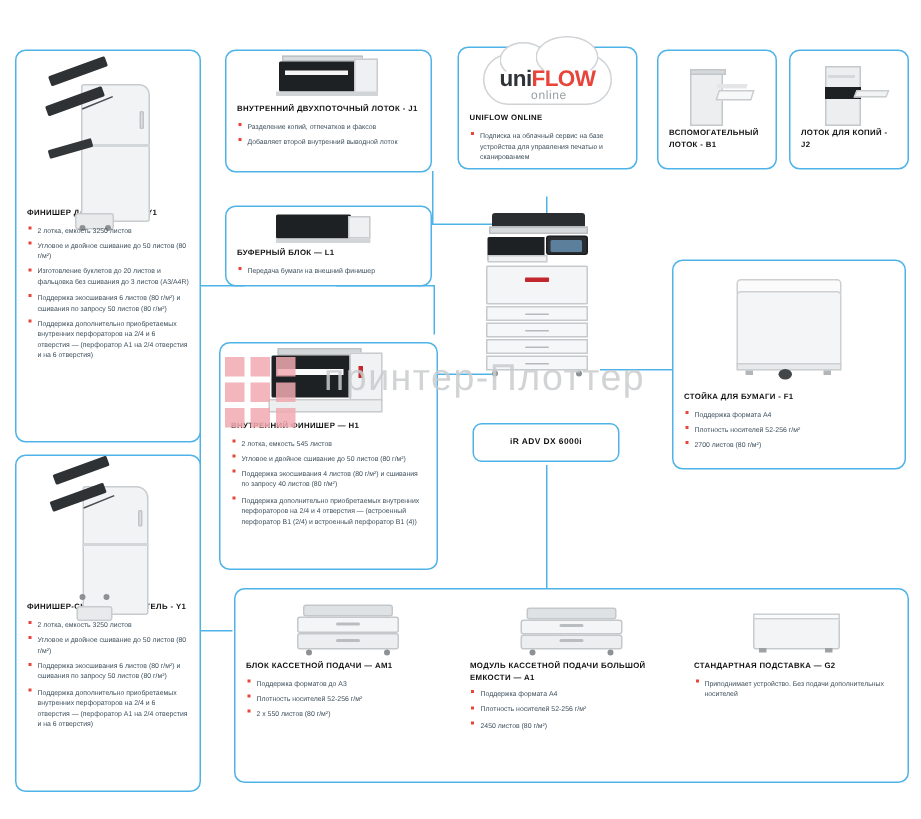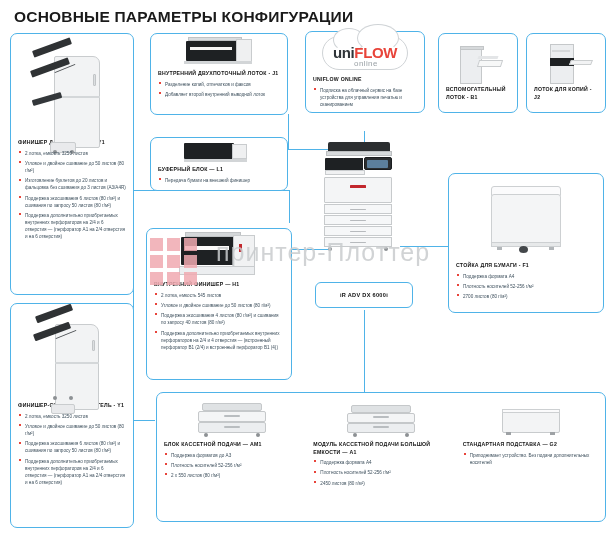--- a/index.html
+++ b/index.html
@@ -154,21 +154,20 @@
     font-size:25px; color:#c9ccce; opacity:.85; letter-spacing:1px; white-space:nowrap;
   }
   .wm-grid { position:absolute; display:grid; grid-template-columns:repeat(3, 13px); grid-auto-rows:13px; gap:4px; }
   .wm-grid span { background:#f0a9b0; opacity:.85; display:block; }
 </style>
 </head>
 <body>
 
 <div id="root">
 
-  <div class="page-title">ОСНОВНЫЕ ПАРАМЕТРЫ КОНФИГУРАЦИИ</div>
 
   <div class="line v" style="left:288px; top:114px; height:36px;"></div>
   <div class="line h" style="left:288px; top:149px; width:40px;"></div>
 
   <div class="line v" style="left:364px; top:131px; height:19px;"></div>
 
   <div class="line h" style="left:224px; top:190px; width:66px;"></div>
   <div class="line v" style="left:289px; top:190px; height:33px;"></div>
 
   <div class="line h" style="left:133px; top:190px; width:30px;"></div>

